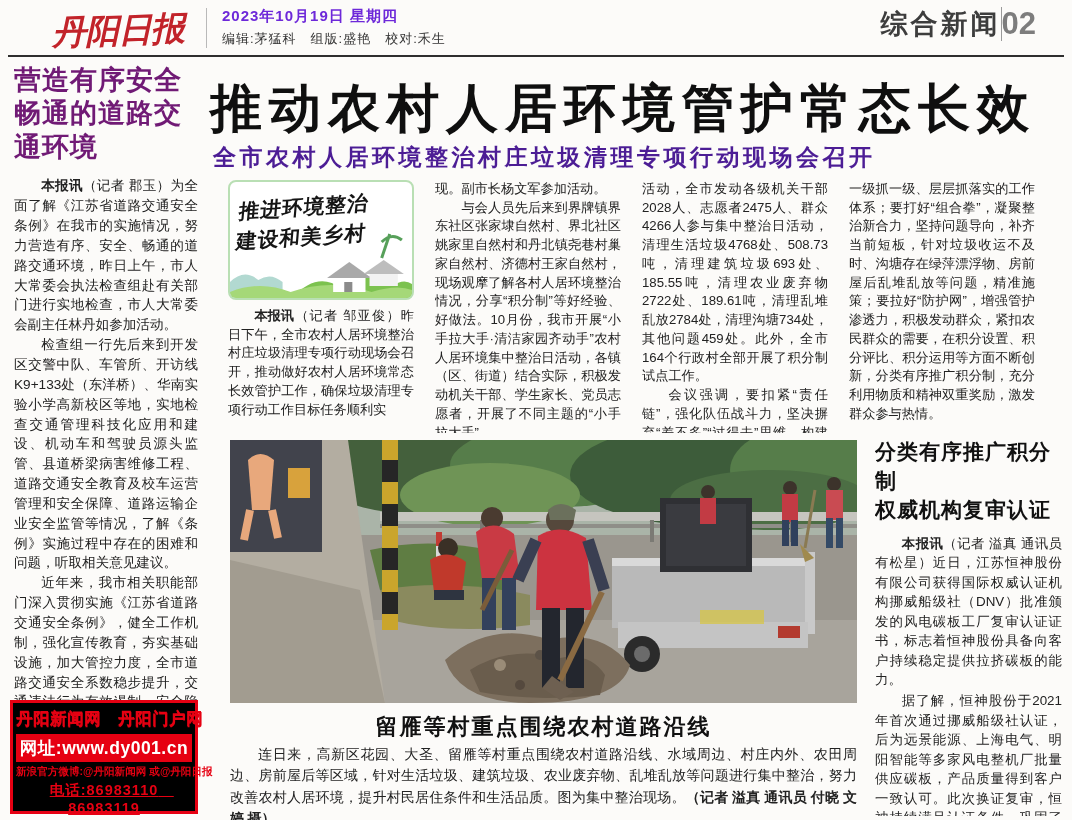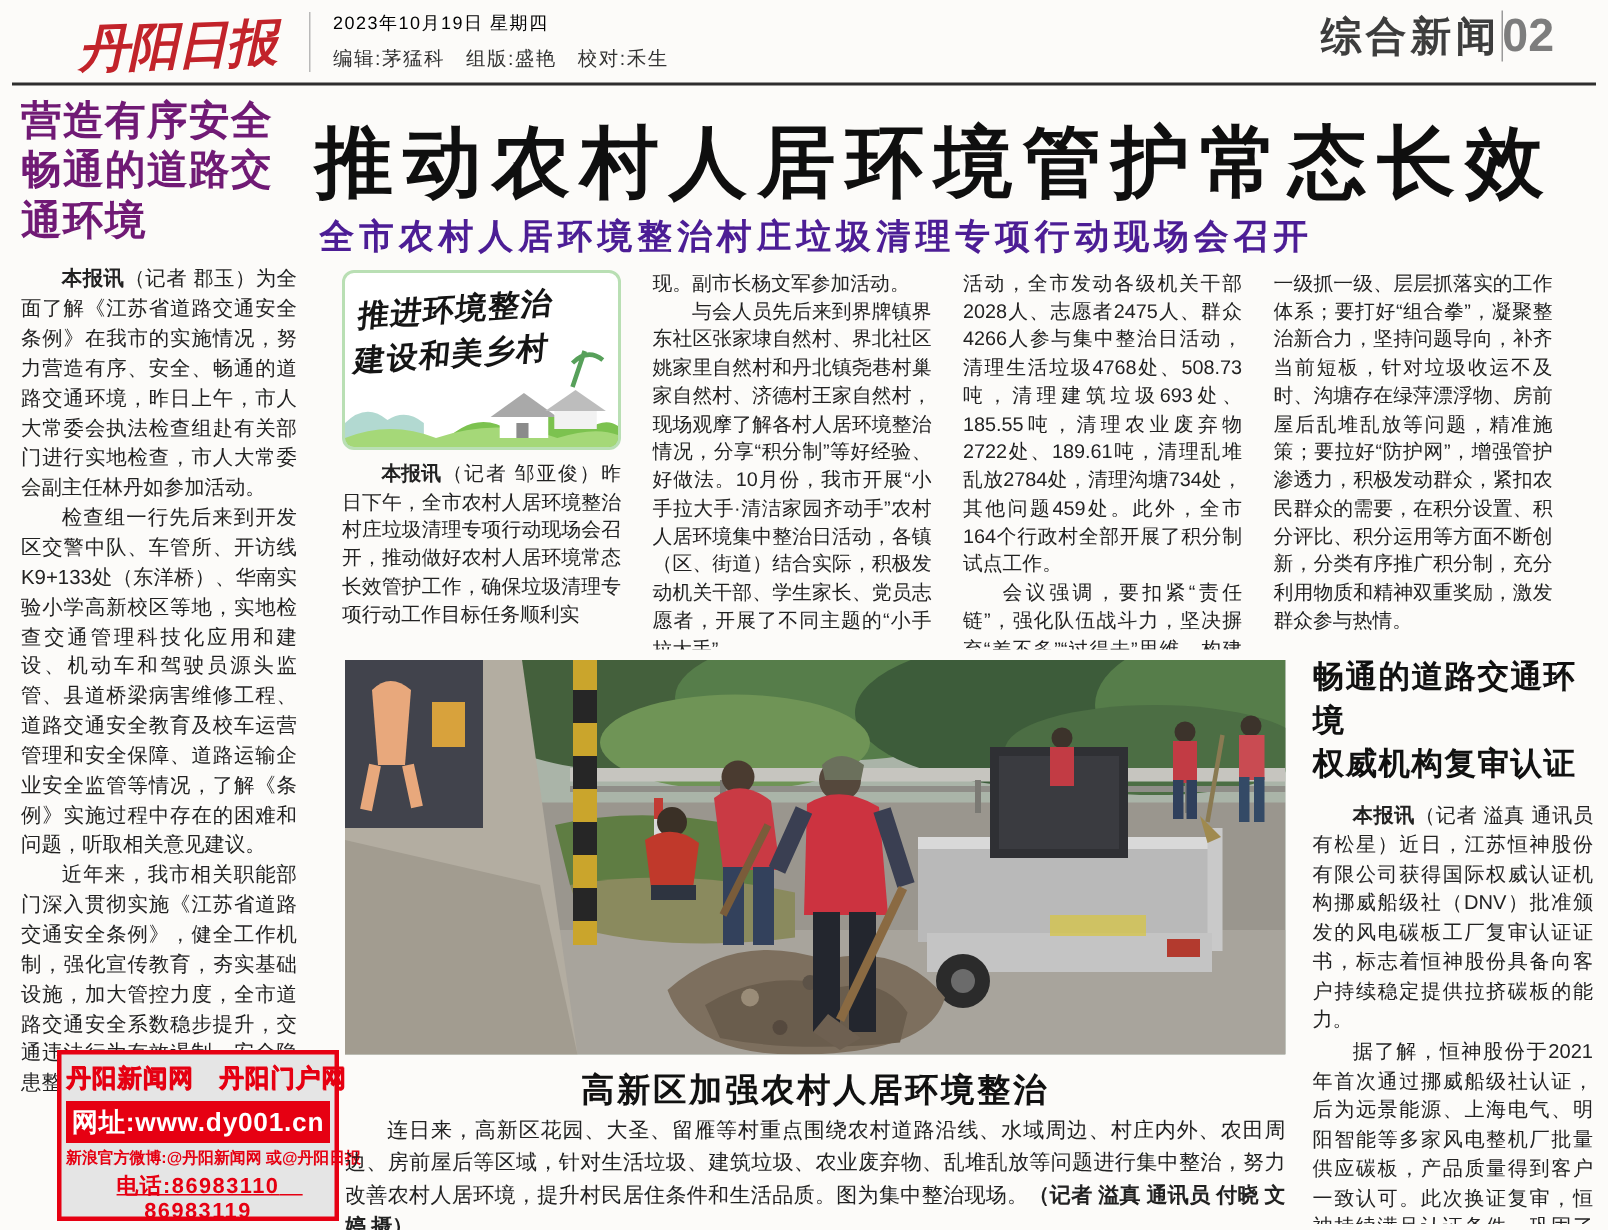--- a/index.html
+++ b/index.html
@@ -10,38 +10,38 @@
     font-family:"Liberation Sans", sans-serif; color:#1c1c1c;
   }
   
   .masthead { position:absolute; left:0; top:0; width:1072px; height:56px; }
   .logo {
     position:absolute; left:52px; top:8px; font-size:34px; font-weight:900;
     font-style:italic; color:#c2232a; font-family:"Liberation Serif", serif;
     letter-spacing:-1px; transform:rotate(-2deg); white-space:nowrap;
   }
   .mh-divider { position:absolute; left:206px; top:8px; width:1px; height:40px; background:#b9b9b9; }
-  .mh-date { position:absolute; left:222px; top:7px; font-size:12px; font-weight:400; color:#000000; letter-spacing:1px; }
+  .mh-date { position:absolute; left:222px; top:7px; font-size:15px; font-weight:700; color:#6d28d9; letter-spacing:1px; }
   .mh-credits { position:absolute; left:222px; top:30px; font-size:13px; color:#333; letter-spacing:1px; }
   .mh-right { position:absolute; right:36px; top:6px; display:flex; align-items:center; }
   .section-title { font-size:27px; font-weight:800; color:#3d3d3d; letter-spacing:3px; }
   .pageno-divider { width:1px; height:34px; background:#9a9a9a; }
   .page-number { font-size:31px; font-weight:900; color:#7d7d7d; font-family:"Liberation Sans", sans-serif; }
   .mh-rule { position:absolute; left:8px; top:55px; width:1056px; height:2px; background:#2e2e2e; }
 
   
   .left-col { position:absolute; left:14px; top:64px; width:184px; }
   .left-title { font-size:27px; font-weight:900; line-height:1.24; letter-spacing:1px; color:#701a75; }
   .left-body { margin-top:12px; font-size:13.6px; line-height:1.46; text-align:justify; color:#222; }
   .left-body p { text-indent:2em; }
   .left-body b { font-weight:800; }
 
   .info-box {
     position:absolute; left:10px; top:700px; width:188px; height:114px;
-    border:3px solid #e60012; background:#e5e5e5; text-align:center; padding:5px 3px;margin-left:28px;
+    border:3px solid #e60012; background:#000000; text-align:center; padding:5px 3px;
   }
   .info-title { color:#e60012; font-weight:900; font-size:16.5px; white-space:nowrap; letter-spacing:0.5px; text-shadow:0.5px 0.5px 0 #e60012; }
   .info-url { margin:4px 0 3px; background:#e60012; color:#fff; font-weight:800; font-size:17.5px; padding:2px 0; letter-spacing:0.5px; }
   .info-weibo { color:#e60012; font-size:10.6px; font-weight:700; white-space:nowrap; }
   .info-phone { color:#e60012; font-size:14.5px; font-weight:800; margin-top:2px; letter-spacing:1px;text-decoration:underline; }
 
   
   .headline { position:absolute; left:210px; top:74px; width:854px; font-size:52px; font-weight:900; color:#0f0f0f; letter-spacing:7px; white-space:nowrap; }
   .subhead  { position:absolute; left:213px; top:142px; font-size:23px; font-weight:700; color:#4c1d95; letter-spacing:3.5px; white-space:nowrap; }
 
@@ -224,28 +224,28 @@
         <rect x="561" y="80" width="7" height="26" fill="#30405c"></rect>
       <circle cx="604" cy="44" r="7" fill="#3c332b"></circle>
         <rect x="596" y="50" width="17" height="30" fill="#c94b52"></rect>
       <rect x="596" y="78" width="7" height="30" fill="#344a66"></rect>
         <rect x="606" y="78" width="7" height="30" fill="#344a66"></rect>
       <path d="M585 50 L575 108" stroke="#8a7a52" stroke-width="3"></path>
       <path d="M570 104 L584 118 L575 122 Z" fill="#a08a4e"></path>
     </svg>
   </div>
 
-  <div class="caption-title">高新区加强农村人居环境整治</div>
+  <div class="caption-title">留雁等村重点围绕农村道路沿线</div>
   <div class="caption-text">
     <span>连日来，高新区花园、大圣、留雁等村重点围绕农村道路沿线、水域周边、村庄内外、农田周边、房前屋后等区域，针对生活垃圾、建筑垃圾、农业废弃物、乱堆乱放等问题进行集中整治，努力改善农村人居环境，提升村民居住条件和生活品质。图为集中整治现场。</span><b>（记者 溢真 通讯员 付晓 文婷 摄）</b>
   </div>
 
   <div class="right-col">
     <div class="right-title">
-      <div>畅通的道路交通环境</div>
+      <div>分类有序推广积分制</div>
       <div>权威机构复审认证</div>
     </div>
     <div class="right-body">
       <p><b>本报讯</b><span>（记者 溢真 通讯员 有松星）近日，江苏恒神股份有限公司获得国际权威认证机构挪威船级社（DNV）批准颁发的风电碳板工厂复审认证证书，标志着恒神股份具备向客户持续稳定提供拉挤碳板的能力。</span></p>
       <p>据了解，恒神股份于2021年首次通过挪威船级社认证，后为远景能源、上海电气、明阳智能等多家风电整机厂批量供应碳板，产品质量得到客户一致认可。此次换证复审，恒神持续满足认证条件，巩固了公司拉挤碳板产品的市场地位，进一步提高了公司产品的市场认可度和影响力。</p>
     </div>
   </div>
 
 </div>
 

